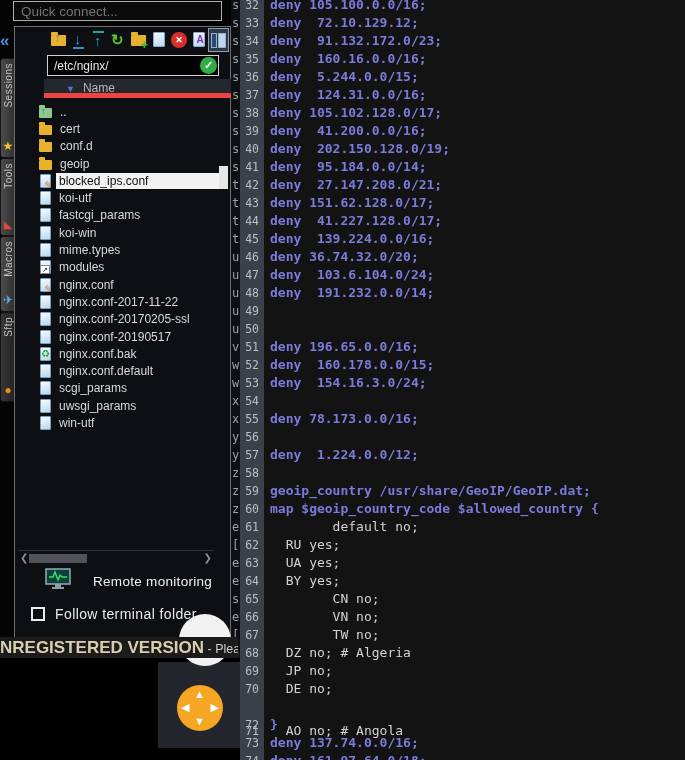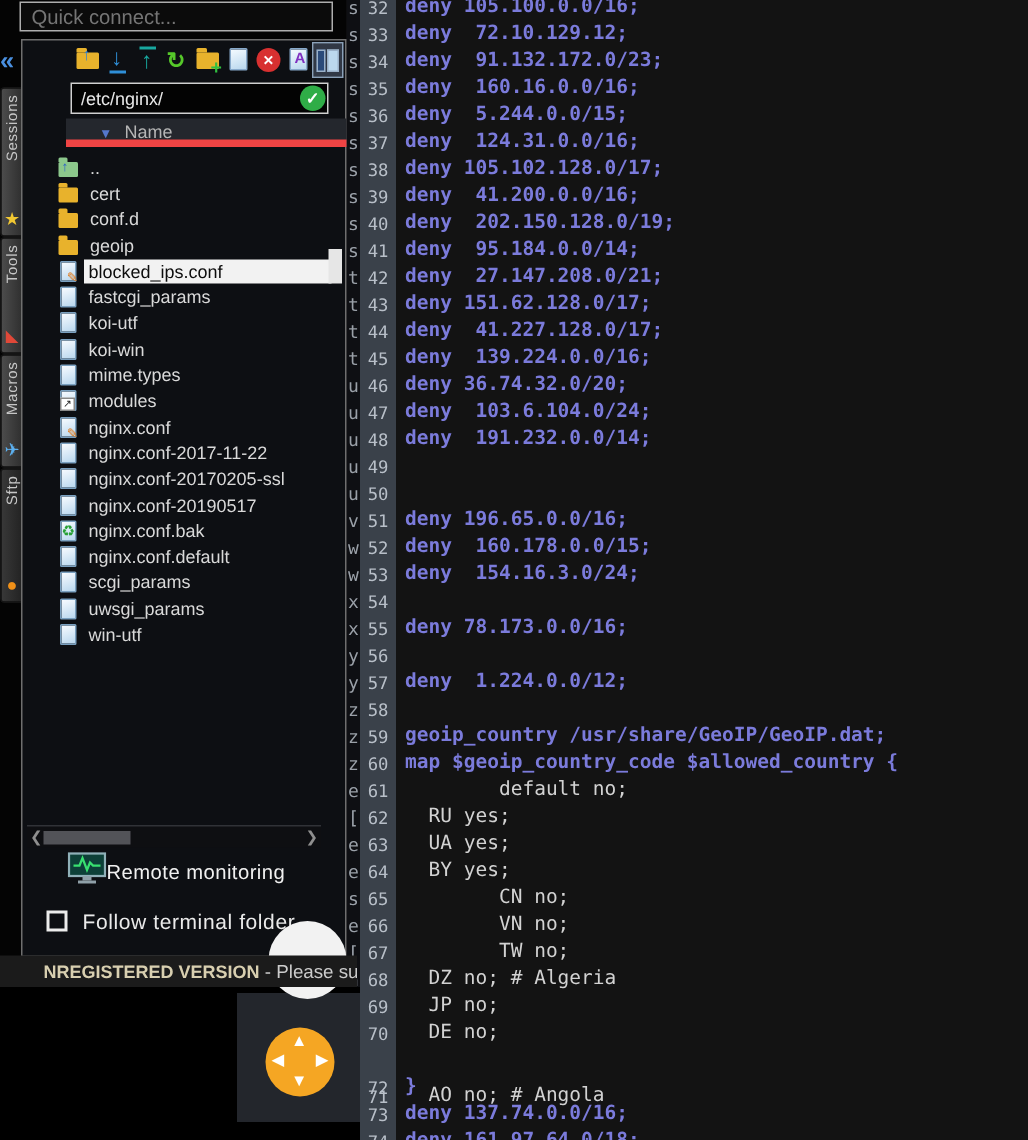--- a/index.html
+++ b/index.html
@@ -91,30 +91,30 @@
             color:#28a035; font-size:10px; }
 
   .vthumb { position:absolute; left:204px; top:139px; width:9px; height:23px; background:#e6e6e6; cursor:pointer; }
 
   .hscroll { position:absolute; left:3px; top:523px; width:196px; height:15px;
              background:#0e0f12; border-top:1px solid #303237; }
   .hscroll .arr { position:absolute; top:1px; color:#8f8f8f; font-size:10px; cursor:pointer; }
   .hscroll .arr.l { left:2px; } .hscroll .arr.r { right:2px; }
   .hthumb { position:absolute; left:11px; top:3px; width:58px; height:9px; background:#525358; cursor:pointer; }
 
-  .remotemon { position:absolute; left:30px; top:541px; display:flex; align-items:center; gap:0; cursor:pointer; }
+  .remotemon { position:absolute; left:30px; top:541px; display:flex; align-items:center; gap:22px; cursor:pointer; }
   .remotemon .rlabel { color:#f0f0f0; font-size:13.5px; letter-spacing:.3px; }
   .followrow { position:absolute; left:16px; top:579px; display:flex; align-items:center; gap:10px; cursor:pointer; }
   .chk { width:14px; height:14px; border:2px solid #ececec; background:transparent; }
   .followrow .flab { color:#eaeaea; font-size:14px; letter-spacing:.4px; }
 
   
   .banner { position:absolute; left:0; top:637px; width:238px; height:21px; background:#1b1b1b;
             line-height:21px; white-space:nowrap; overflow:hidden; z-index:6; }
-  .banner .b1 { color:#d8cfb0; font-weight:bold; font-size:12px;padding-left:29px; }
+  .banner .b1 { color:#d8cfb0; font-weight:bold; font-size:17px; }
   .banner .b2 { color:#cccccc; font-size:12.5px; }
 
   
   .bottomarea { position:absolute; left:0; top:658px; width:240px; height:102px; background:#000; }
   .popup { position:absolute; left:158px; top:4px; width:82px; height:86px; background:#23262c; }
   .whitecircle { position:absolute; left:179px; top:-44px; width:52px; height:52px;
                  border-radius:50%; background:#f2f2f2; z-index:5; }
   .movebtn { position:absolute; left:177px; top:27px; width:46px; height:46px; border-radius:50%;
              background:#f5a623; z-index:7; cursor:grab; }
   .movebtn span { position:absolute; color:#fff; font-size:11px; line-height:11px; }
@@ -445,25 +445,25 @@
         <div class="frow">
           <span class="fic folder"></span>
           <span class="flabel">geoip</span>
         </div>
         <div class="frow sel">
           <span class="fic file-edit"></span>
           <span class="flabel">blocked_ips.conf</span>
         </div>
         <div class="frow">
           <span class="fic file"></span>
+          <span class="flabel">koi-utf</span>
+        </div>
+        <div class="frow">
+          <span class="fic file"></span>
           <span class="flabel">fastcgi_params</span>
-        </div>
-        <div class="frow">
-          <span class="fic file"></span>
-          <span class="flabel">koi-utf</span>
         </div>
         <div class="frow">
           <span class="fic file"></span>
           <span class="flabel">koi-win</span>
         </div>
         <div class="frow">
           <span class="fic file"></span>
           <span class="flabel">mime.types</span>
         </div>
         <div class="frow">

